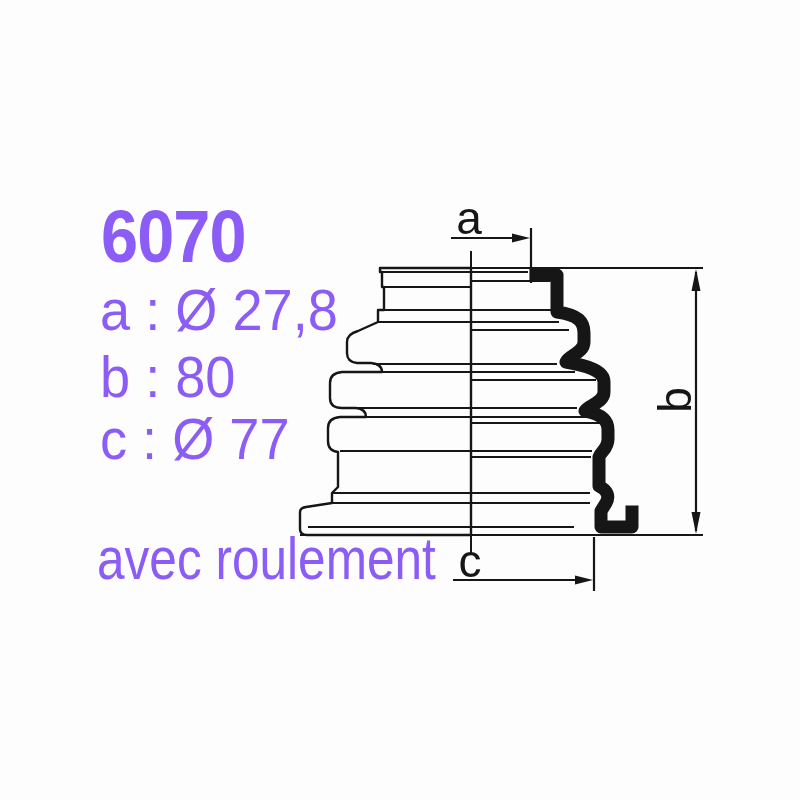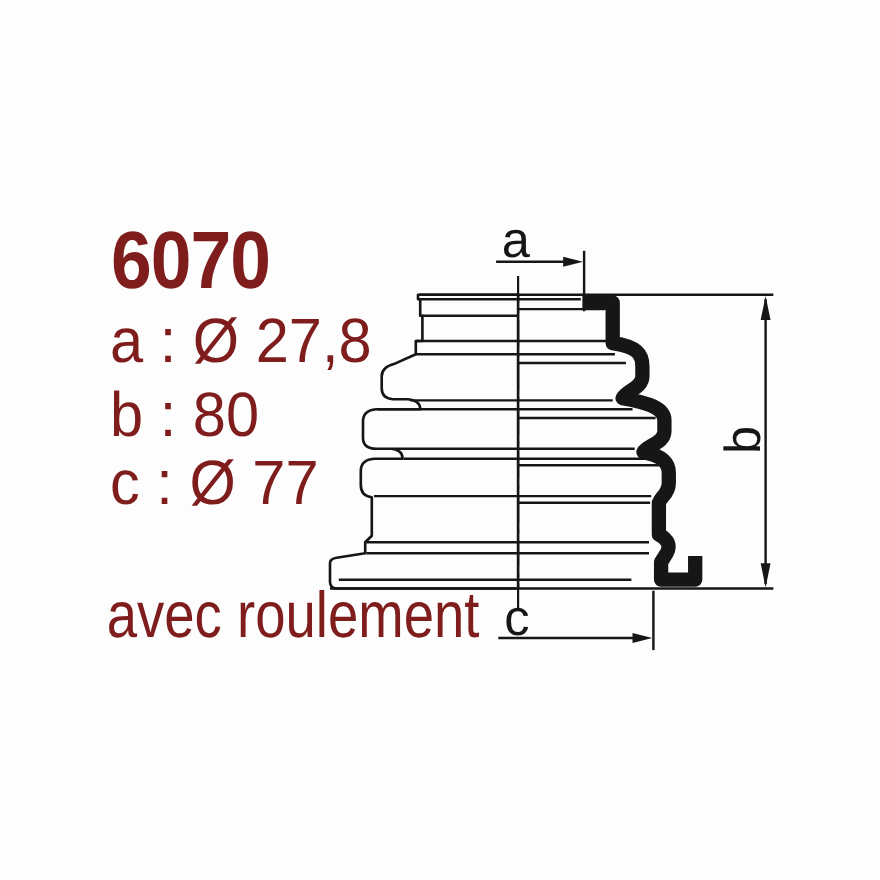--- a/index.html
+++ b/index.html
@@ -7,21 +7,21 @@
     padding: 0;
     background: #fdfdfd;
   }
   .canvas {
     position: relative;
     width: 800px;
     height: 800px;
     background: #fdfdfd;
     overflow: hidden;
     font-family: "Liberation Sans", "DejaVu Sans", sans-serif;
-    color: #7f1d1d;
+    color: #8b5cf6;
   }
   .part-number {
     position: absolute;
     left: 101px;
     top: 200px;
     font-size: 74px;
     font-weight: bold;
     line-height: 1;
     letter-spacing: -1px;
     transform: scaleX(0.90);

